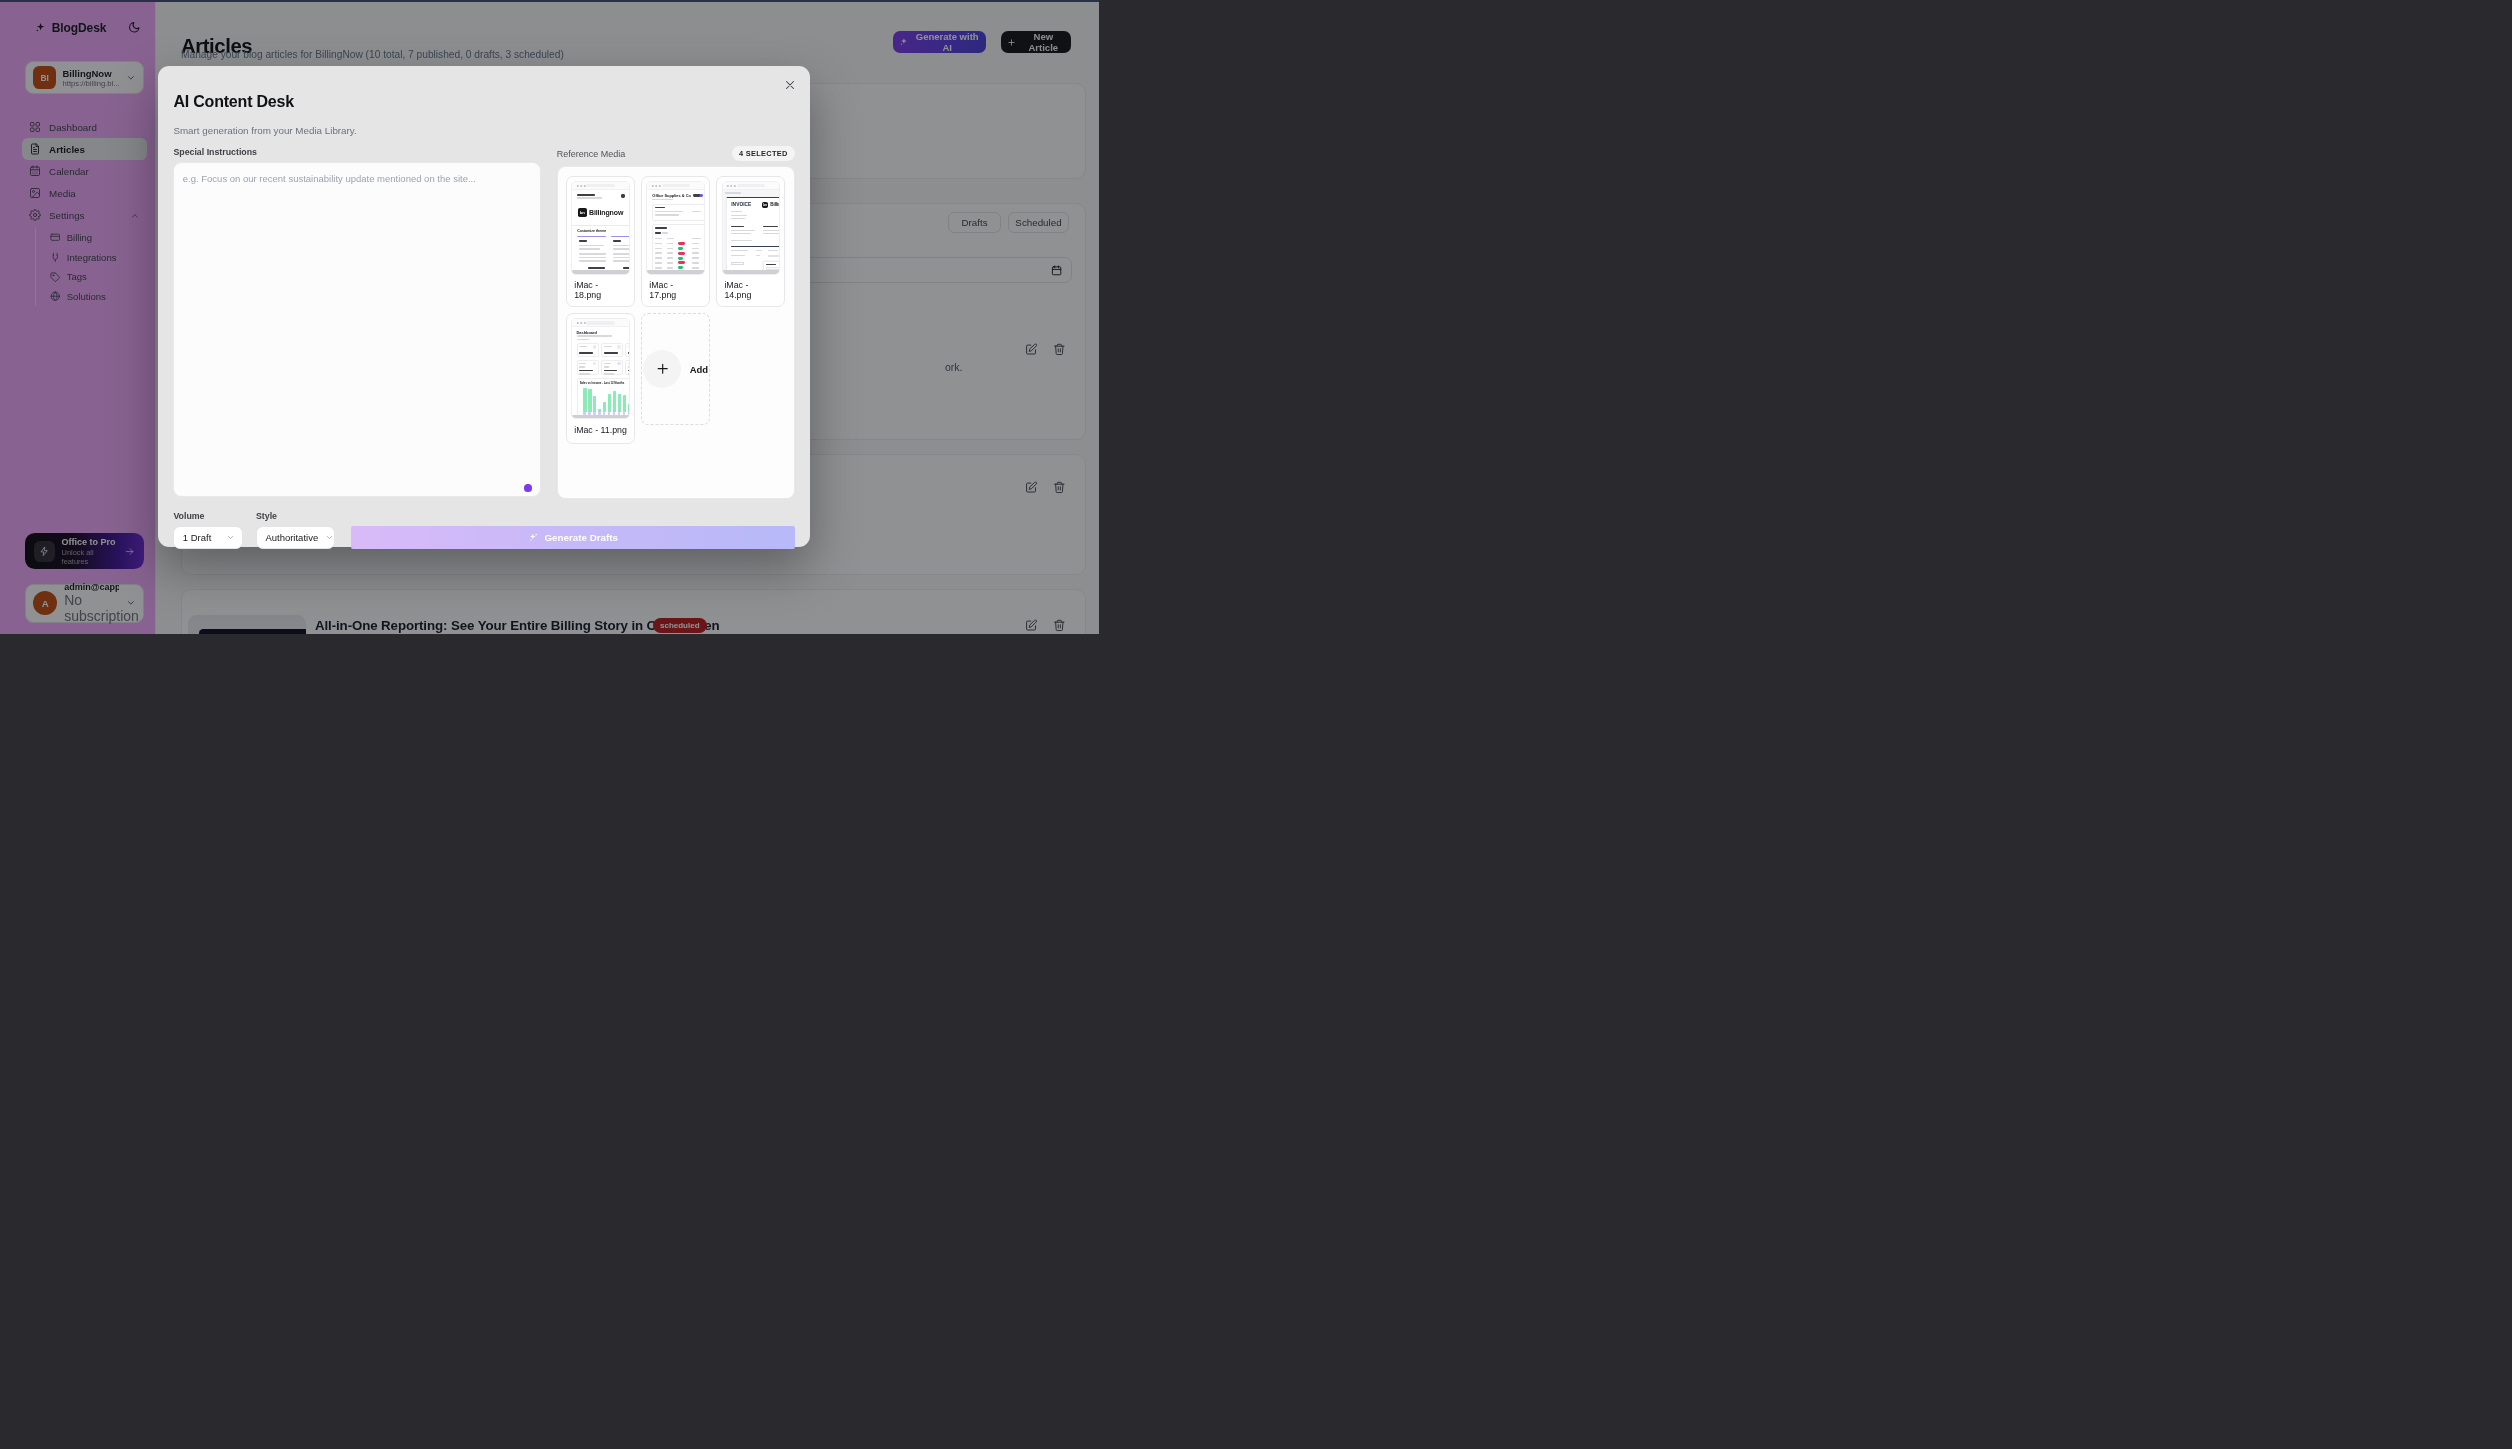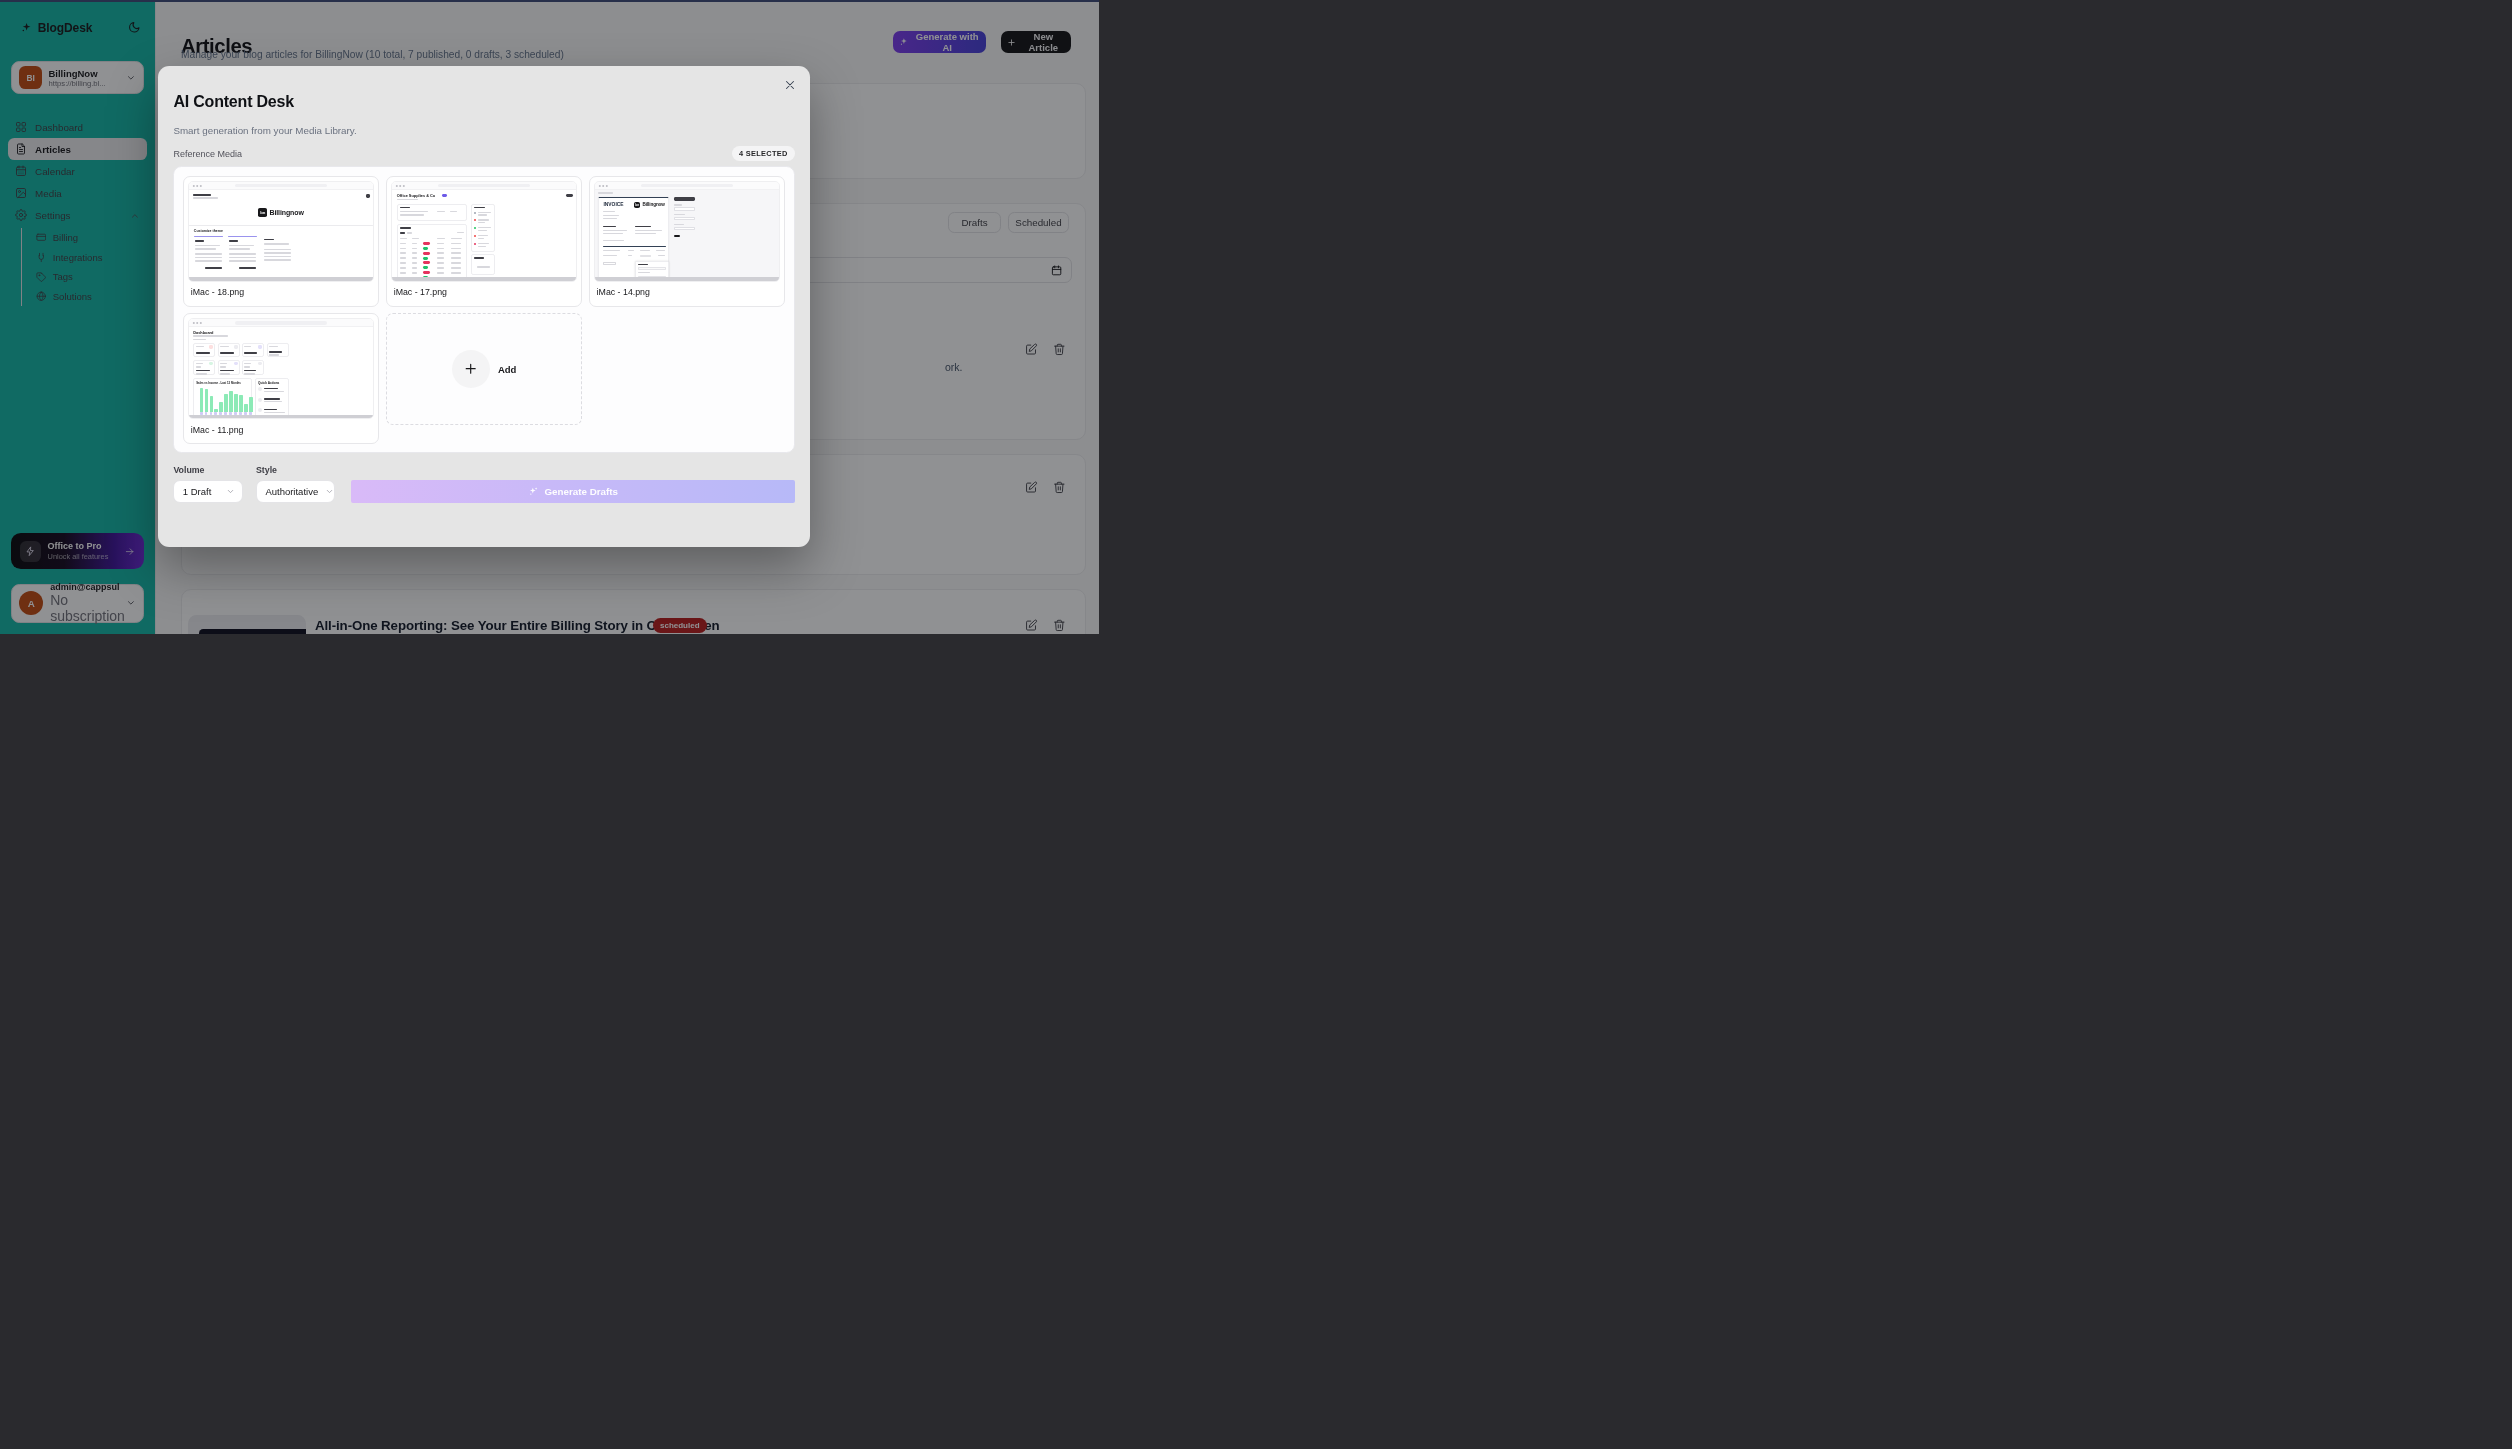--- a/index.html
+++ b/index.html
@@ -3,22 +3,22 @@
 <meta charset="utf-8">
 <style>
   html,body{margin:0;padding:0;background:#2a2a2e;}
   *{box-sizing:border-box;}
   .stage{position:relative;width:1099px;height:634px;background:#fafafa;overflow:hidden;
     font-family:"Liberation Sans","DejaVu Sans",sans-serif;color:#18181b;}
   .topline{position:absolute;top:0;left:0;right:0;height:2.1px;background:#3d4a78;z-index:10;}
   svg{display:block;}
 
   
-  .sidebar{position:absolute;top:2.1px;left:0;bottom:0;width:156px;background:#14b8a6;
-    border-right:0.7px solid #ececee;display:flex;flex-direction:column;z-index:1;}
+  .sidebar{position:absolute;top:2.1px;left:0;bottom:0;width:156px;background:#f0abfc;
+    border-right:0.7px solid #ececee;display:flex;flex-direction:column;z-index:1;padding-left:14px;}
   .brand-row{margin:18px 12.6px 0 21px;display:flex;align-items:center;gap:5.6px;}
   .brand-name{font-size:12px;font-weight:800;letter-spacing:-0.1px;flex:1;}
   .icon-btn{background:none;border:none;padding:1.4px;cursor:pointer;color:#18181b;}
   .ws-card{margin:26px 11.2px 0;height:33px;border:0.7px solid #e4e4e7;border-radius:8.4px;background:#fff;
     display:flex;align-items:center;gap:6.3px;padding:0 7px;}
   .ws-avatar{width:23px;height:23px;border-radius:6.3px;background:#c24a10;color:#fff;font-size:8.4px;font-weight:700;
     display:flex;align-items:center;justify-content:center;flex:none;}
   .ws-meta{flex:1;min-width:0;}
   .ws-name{font-size:9.5px;font-weight:700;color:#18181b;line-height:1.2;}
   .ws-url{font-size:7.7px;color:#71717a;white-space:nowrap;overflow:hidden;}
@@ -405,20 +405,27 @@
       <span>
           <svg width="12" height="12" viewBox="0 0 24 24" fill="none" stroke="currentColor" stroke-width="2.1" stroke-linecap="round">
             <path d="M5 5l14 14M19 5L5 19"></path>
           </svg>
         </span>
     </button>
     <h2 class="modal-title">AI Content Desk</h2>
     <div class="modal-sub">Smart generation from your Media Library.</div>
 
     <div class="modal-body">
+      <div class="col-left">
+        <div class="field-label">Special Instructions</div>
+        <div class="instructions-wrap">
+          <textarea class="instructions" placeholder="e.g. Focus on our recent sustainability update mentioned on the site..." style=""></textarea>
+          <span class="cursor-dot"></span>
+        </div>
+      </div>
 
       <div class="col-right">
         <div class="media-head">
           <span class="media-label">Reference Media</span>
           <span class="sel-badge">4 SELECTED</span>
         </div>
         <div class="media-panel">
 
           <div class="media-card">
             <div class="mk">

